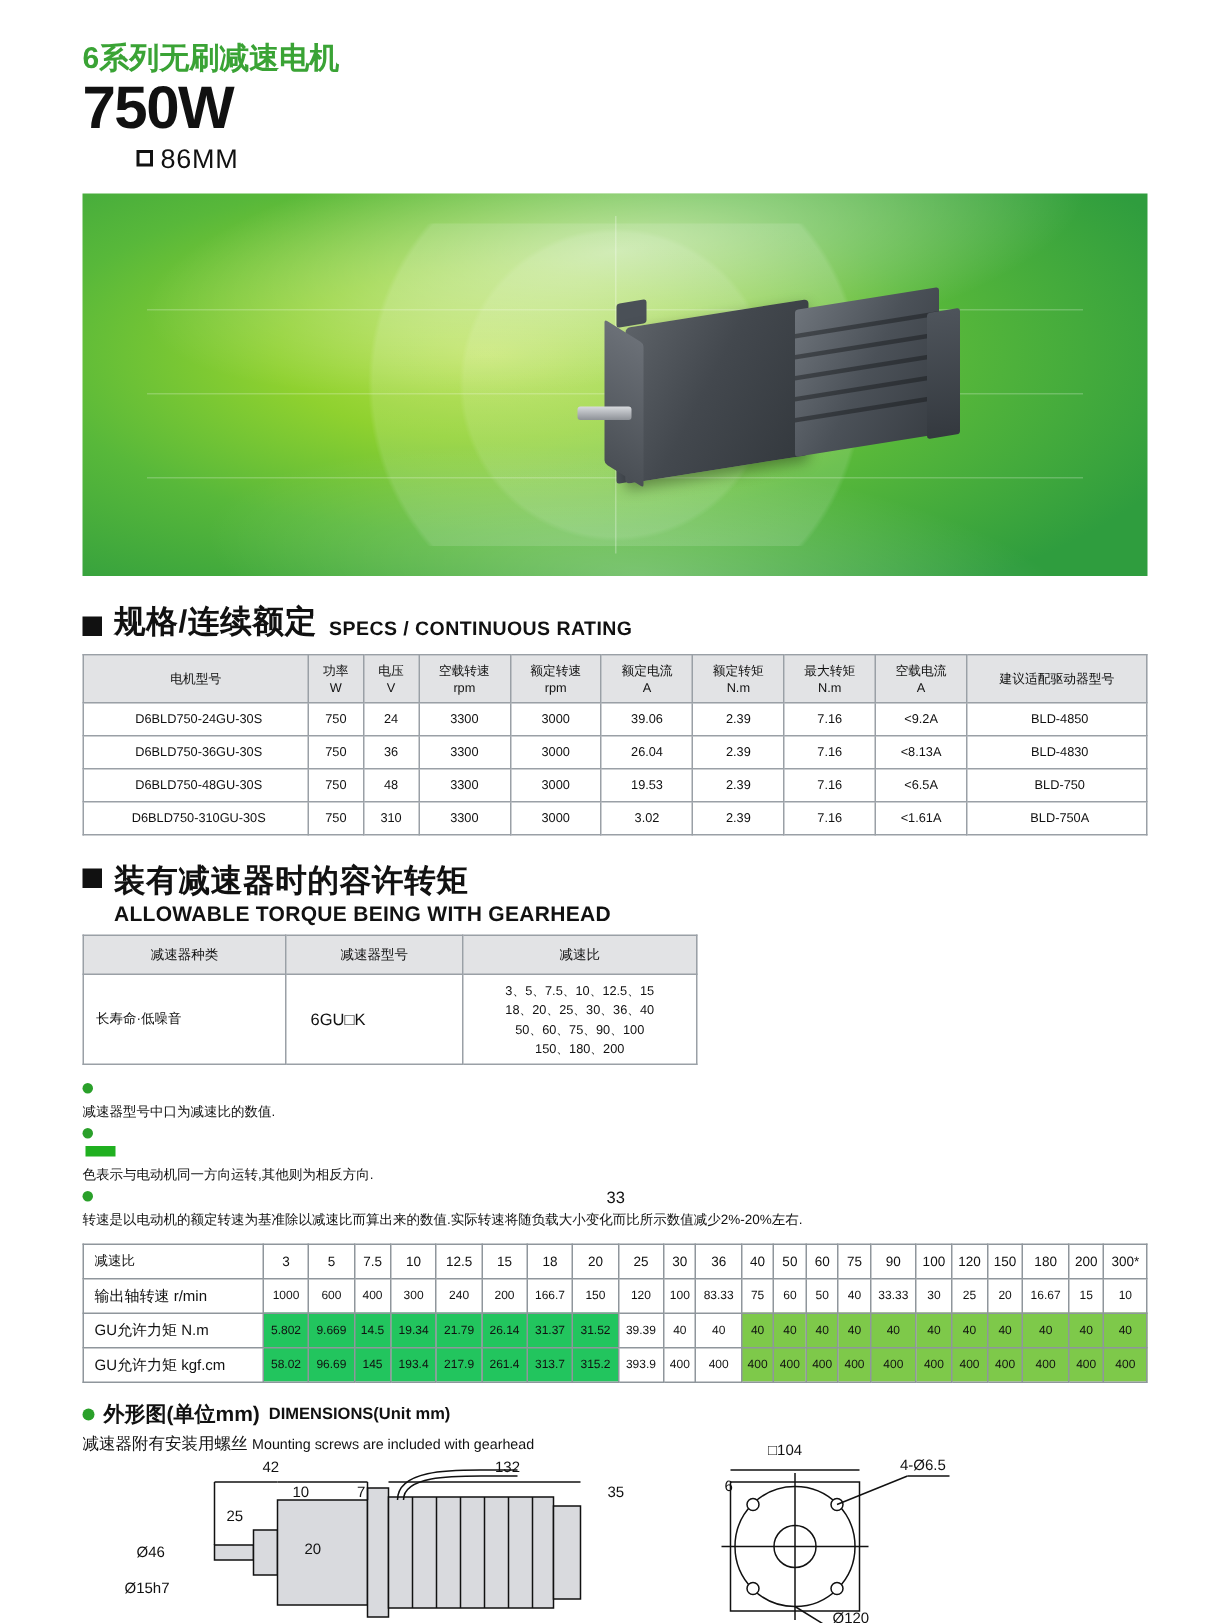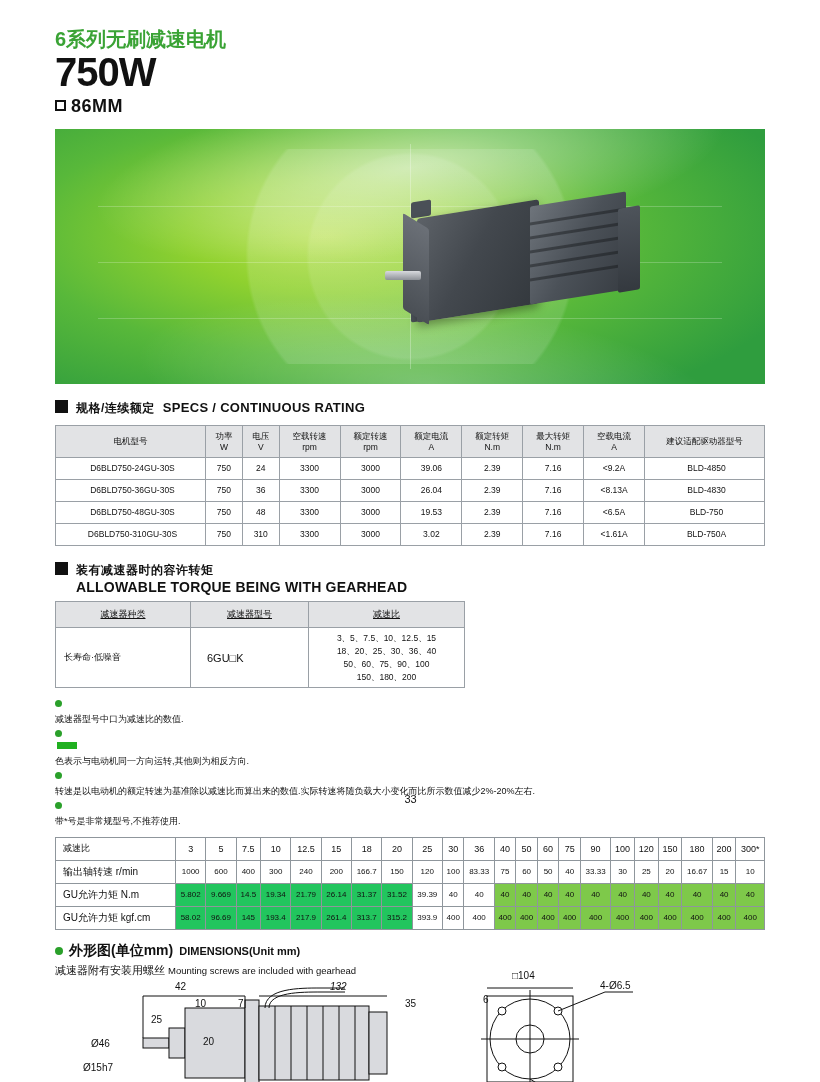--- a/index.html
+++ b/index.html
@@ -17,21 +17,21 @@
   
   .hdr-series {
     font-size: 20px; font-weight: bold; color: #3aa335; letter-spacing: 0px;
     padding-top: 28px; line-height: 1.1;
   }
   .hdr-watt {
     font-size: 40px; font-weight: bold; color: #111; line-height: 1.0; margin-top: 2px;
     letter-spacing: -1px;
   }
   .hdr-size {
-    font-size: 18px; font-weight: bold; color: #111; margin-top: 4px; letter-spacing: 0.5px;
+    font-size: 18px; font-weight: normal; color: #111; margin-top: 4px; letter-spacing: 0.5px; margin-left: 36px;
   }
   .hdr-size .sq {
     display:inline-block; width:11px; height:11px; border:2px solid #111; margin-right:5px;
     vertical-align: 1px;
   }
 
   
   .hero {
     margin-top: 12px;
     width: 710px; height: 255px;
@@ -97,21 +97,21 @@
     border-radius: 2px;
   }
   .m-lug {
     position:absolute; width:20px; height:16px; background:#4a5057; transform: skewY(-9deg);
     border-radius:2px;
   }
 
   
   .sec-head { margin-top: 16px; display:flex; align-items:flex-end; gap:8px; }
   .sec-sq { width:13px; height:13px; background:#111; margin-bottom:4px; }
-  .sec-cn { font-size:12px; font-weight:bold; color:#111; letter-spacing:0.5px; }
+  .sec-cn { font-size:21px; font-weight:bold; color:#111; letter-spacing:0.5px; }
   .sec-en { font-size:13px; font-weight:bold; color:#111; letter-spacing:0.3px; padding-bottom:2px; }
   .sec-head2 { margin-top:16px; display:flex; align-items:center; gap:8px; }
   .sec-sub-en { font-size:14px; font-weight:bold; color:#111; letter-spacing:0.2px; margin-left:21px; }
 
   
   table { border-collapse: collapse; }
   .spec-table { margin-top: 8px; width: 710px; font-size: 8.5px; }
   .spec-table th, .spec-table td {
     border: 1px solid #9aa0a6; padding: 5px 4px; text-align: center; color:#111;
     line-height: 1.25;
@@ -120,21 +120,21 @@
   .spec-table tbody td { background:#fff; height: 22px; }
   .spec-table tbody td.l { text-align:center; padding-left: 8px; }
   .spec-table thead th.model { width:150px; }
   .spec-table thead th.last { width:120px; }
 
   
   .gh-table { margin-top: 6px; width: 410px; font-size: 9px; }
   .gh-table th, .gh-table td {
     border:1px solid #9aa0a6; padding:6px 6px; color:#111; text-align:center;
   }
-  .gh-table thead th { background:#e2e3e5; font-weight:normal;text-decoration:underline; }
+  .gh-table thead th { background:#e2e3e5; font-weight:normal; }
   .gh-table td.name { text-align:left; padding-left:8px; width:135px; }
   .gh-table td.model { text-align:left; padding-left:16px; width:118px; font-size:11px; }
   .gh-table td.ratio { font-size:8.5px; line-height:1.5; padding:4px 6px; }
 
   
   .notes { margin-top: 9px; font-size: 9px; line-height: 1.65; color:#111; }
   .notes .row { display:flex; align-items:flex-start; gap:5px;flex-direction:column; }
   .dot {
     width:7px; height:7px; border-radius:50%; background:#2aa02a; margin-top:3px; flex:0 0 auto;
   }
@@ -310,24 +310,20 @@
       <span>减速器型号中口为减速比的数值.</span>
     </div>
     <div class="row">
       <span class="dot"></span>
       <span class="greenbar"></span>
       <span>色表示与电动机同一方向运转,其他则为相反方向.</span>
     </div>
     <div class="row">
       <span class="dot"></span>
       <span>转速是以电动机的额定转速为基准除以减速比而算出来的数值.实际转速将随负载大小变化而比所示数值减少2%-20%左右.</span>
-    </div>
-    <div class="row">
-      <span class="dot"></span>
-      <span>带*号是非常规型号,不推荐使用.</span>
     </div>
   </div>
 
   <table class="tq-table">
     <tbody>
       <tr class="hdrow">
         <td class="hdr">减速比</td>
         <td>3</td>
         <td>5</td>
         <td>7.5</td>
@@ -467,21 +463,21 @@
 
       <line class="ln" x1="28" y1="14" x2="70" y2="14"></line>
       <line class="ln" x1="70" y1="14" x2="130" y2="14"></line>
       <line class="ln" x1="144" y1="14" x2="272" y2="14"></line>
       <line class="ln" x1="28" y1="14" x2="28" y2="56"></line>
       <line class="ln" x1="130" y1="14" x2="130" y2="26"></line>
     </svg>
     <div class="lbl" style="left:120px; top:-1px;">42</div>
     <div class="lbl" style="left:140px; top:16px;">10</div>
     <div class="lbl" style="left:183px; top:16px;">7</div>
-    <div class="lbl" style="left:275px; top:-1px;font-style:italic;">132</div>
+    <div class="lbl" style="left:275px; top:-1px;">132</div>
     <div class="lbl" style="left:350px; top:16px;">35</div>
     <div class="lbl" style="left:96px; top:32px;">25</div>
     <div class="lbl" style="left:148px; top:54px;">20</div>
     <div class="lbl" style="left:36px; top:56px;">Ø46</div>
     <div class="lbl" style="left:28px; top:80px;">Ø15h7</div>
 
     <svg width="220" height="120" style="position:absolute;left:400px;top:-4px;">
       <rect class="fill-w" x="32" y="18" width="86" height="86"></rect>
       <circle class="fill-w" cx="75" cy="61" r="40"></circle>
       <circle class="fill-w" cx="75" cy="61" r="14"></circle>

